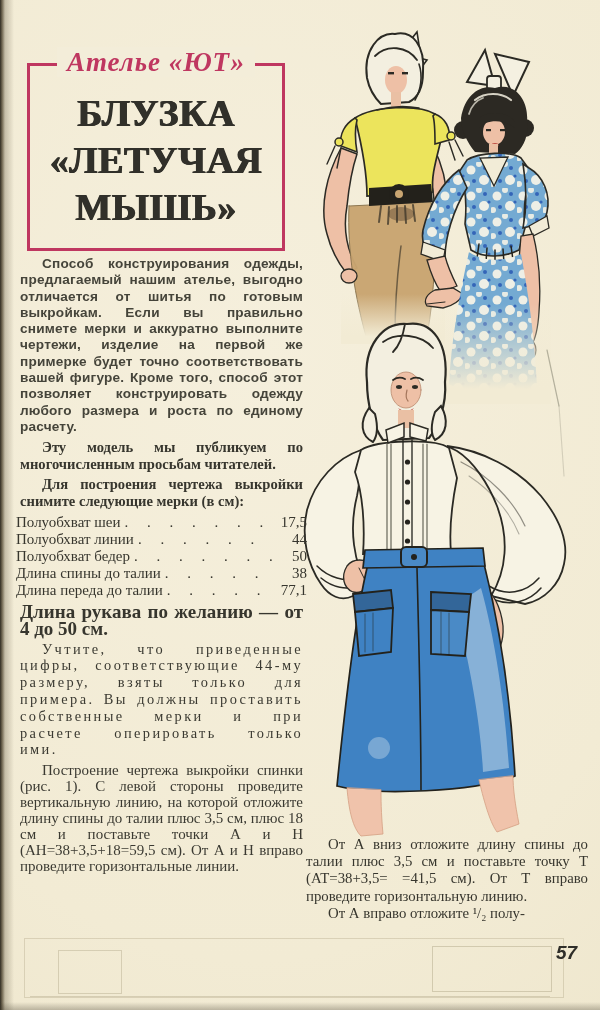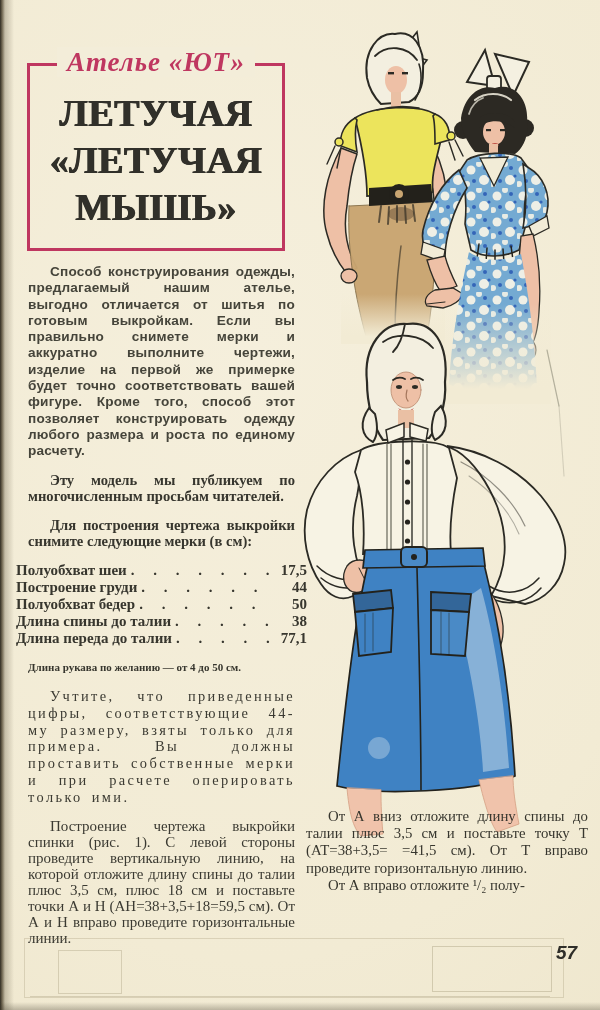--- a/index.html
+++ b/index.html
@@ -17,33 +17,33 @@
   
   .title-box { position:absolute; left:27px; top:63px; width:252px; height:182px; border:3px solid #bf3760; }
   .atelier-wrap { position:absolute; left:0; right:0; top:-19px; text-align:center; }
   .atelier-wrap span { background:#f3edd9; padding:0 10px; font-style:italic; font-weight:bold;
     font-size:27px; color:#bf3760; letter-spacing:1px; }
   .blouse-title { margin-top:24px; text-align:center; font-weight:bold; font-size:38px; line-height:47px;
     color:#31302a; letter-spacing:.5px; text-shadow:.7px 0 currentColor, -.4px 0 currentColor; }
 
   
   .col-left { position:absolute; left:16px; top:252px; width:291px; text-align:justify; }
-  .col-left p { margin:12px; }
+  .col-left p { margin:4px; }
   p.sans { font-family:"Liberation Sans", sans-serif; font-weight:bold; font-size:13.6px;
     line-height:16.3px; letter-spacing:.2px; word-spacing:1.5px; text-indent:22px; color:#45443a; }
   p.sbold { font-weight:bold; font-size:14.6px; line-height:16.6px; text-indent:22px; color:#37362e; }
-  .measure-row { display:flex; font-weight:bold; font-size:15px; line-height:17px; color:#37362e; }
+  .measure-row { display:flex; font-weight:normal; font-size:15px; line-height:17px; color:#37362e; }
   .m-label { white-space:nowrap; }
   .m-dots { flex:1; overflow:hidden; white-space:nowrap; padding:0 4px; }
   .m-dots::after { content:". . . . . . . . . . . . . ."; letter-spacing:5px; word-spacing:5px; }
   .m-val { min-width:34px; text-align:right; }
-  p.sleeve { font-weight:bold; font-size:11px; line-height:17px; color:#37362e; }
+  p.sleeve { font-weight:bold; font-size:19px; line-height:17px; color:#37362e; }
   p.note { font-size:14.4px; line-height:16.8px; letter-spacing:2.4px; word-spacing:3px; text-indent:22px; }
   p.body { font-size:15px; line-height:16px; text-indent:22px; }
-  .col-right { position:absolute; left:306px; top:808px; width:282px; text-align:justify; }
+  .col-right { position:absolute; left:306px; top:836px; width:282px; text-align:justify; }
   .col-right p { margin:0; font-size:14.8px; line-height:17.2px; text-indent:22px; color:#37362e; }
 
   .page-num { position:absolute; left:556px; top:942px; font-family:"Liberation Sans", sans-serif;
     font-weight:bold; font-style:italic; font-size:19px; color:#2f2e29; }
 
   
   .bleed { position:absolute; border:1.5px solid rgba(130,118,82,.22); }
   .b1 { left:24px; top:938px; width:538px; height:58px; }
   .b2 { left:58px; top:950px; width:62px; height:42px; border-color:rgba(130,118,82,.25); }
   .b3 { left:432px; top:946px; width:118px; height:44px; border-color:rgba(130,118,82,.28); }
@@ -184,38 +184,38 @@
       <path d="M64,782 C66,806 70,822 78,830 L100,828 C98,806 98,792 98,784 Z" fill="#f0c3ab" stroke="#d49f83" stroke-width=".8"></path>
       <path d="M196,774 C202,800 208,818 214,826 L236,818 C232,798 230,782 230,770 Z" fill="#f0c3ab" stroke="#d49f83" stroke-width=".8"></path>
     </g>
   </svg>
 
   <div class="title-box">
     <div class="atelier-wrap">
       <span>Ателье «ЮТ»</span>
     </div>
     <div class="blouse-title">
-      <div>ЛЕТУЧАЯ</div>
+      <div>БЛУЗКА</div>
       <div>«ЛЕТУЧАЯ</div>
       <div>МЫШЬ»</div>
     </div>
   </div>
 
   <div class="col-left">
     <p class="sans">Способ конструирования одежды, предлагаемый нашим ателье, выгодно отличается от шитья по готовым выкройкам. Если вы правильно снимете мерки и аккуратно выполните чертежи, изделие на первой же примерке будет точно соответствовать вашей фигуре. Кроме того, способ этот позволяет конструировать одежду любого размера и роста по единому расчету.</p>
     <p class="sbold">Эту модель мы публикуем по многочисленным просьбам читателей.</p>
     <p class="sbold">Для построения чертежа выкройки снимите следующие мерки (в см):</p>
 
     <div class="measure-row">
       <span class="m-label">Полуобхват шеи</span>
       <span class="m-dots"></span>
       <span class="m-val">17,5</span>
     </div>
     <div class="measure-row">
-      <span class="m-label">Построение груди</span>
+      <span class="m-label">Полуобхват линии</span>
       <span class="m-dots"></span>
       <span class="m-val">44</span>
     </div>
     <div class="measure-row">
       <span class="m-label">Полуобхват бедер</span>
       <span class="m-dots"></span>
       <span class="m-val">50</span>
     </div>
     <div class="measure-row">
       <span class="m-label">Длина спины до талии</span>

